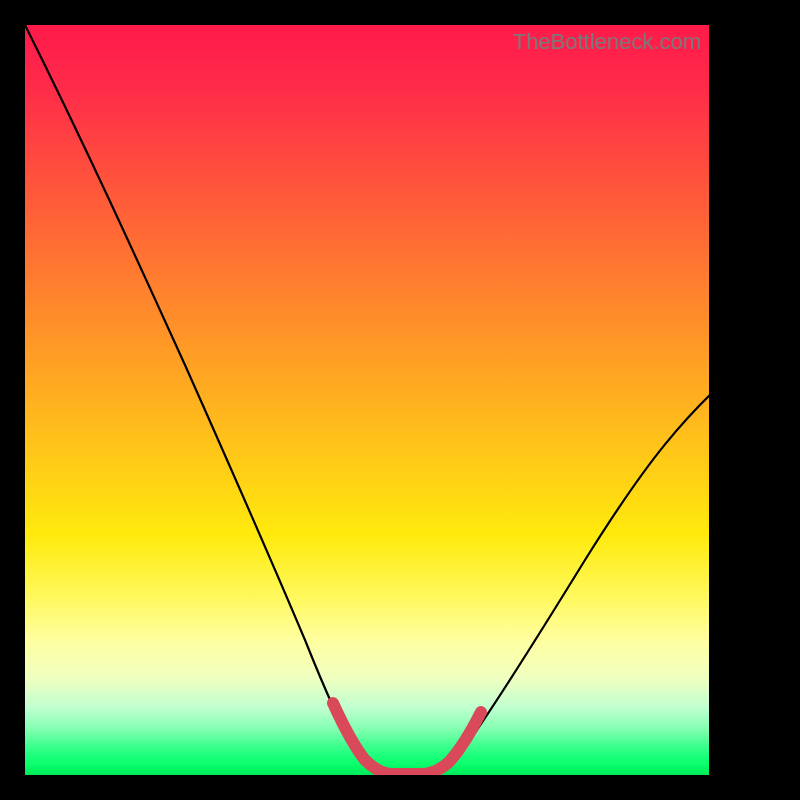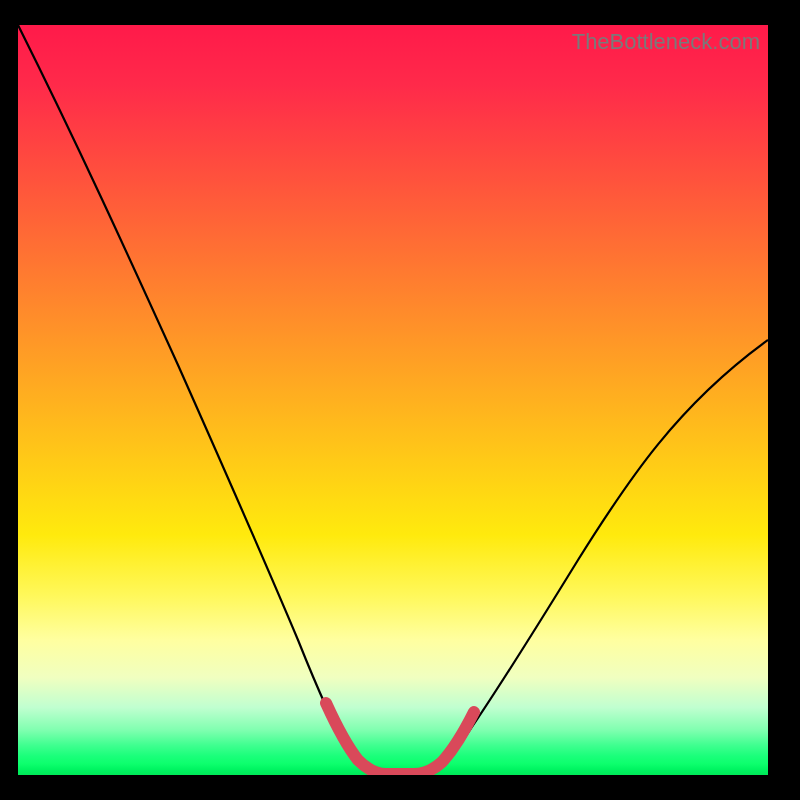--- a/index.html
+++ b/index.html
@@ -8,23 +8,23 @@
     background: #fff;
   }
   .chart-container {
     width: 800px;
     height: 800px;
     position: relative;
     background: #000;
   }
   .plot-area {
     position: absolute;
-    left: 18px;
+    left: 25px;
     top: 25px;
-    width: 750px;
+    width: 684px;
     height: 750px;
     background: linear-gradient(to bottom,
       #ff1a4a 0%,
       #ff2a4a 8%,
       #ff4a3f 18%,
       #ff6a35 28%,
       #ff8a2b 38%,
       #ffaa21 48%,
       #ffca17 58%,
       #ffea0d 68%,

